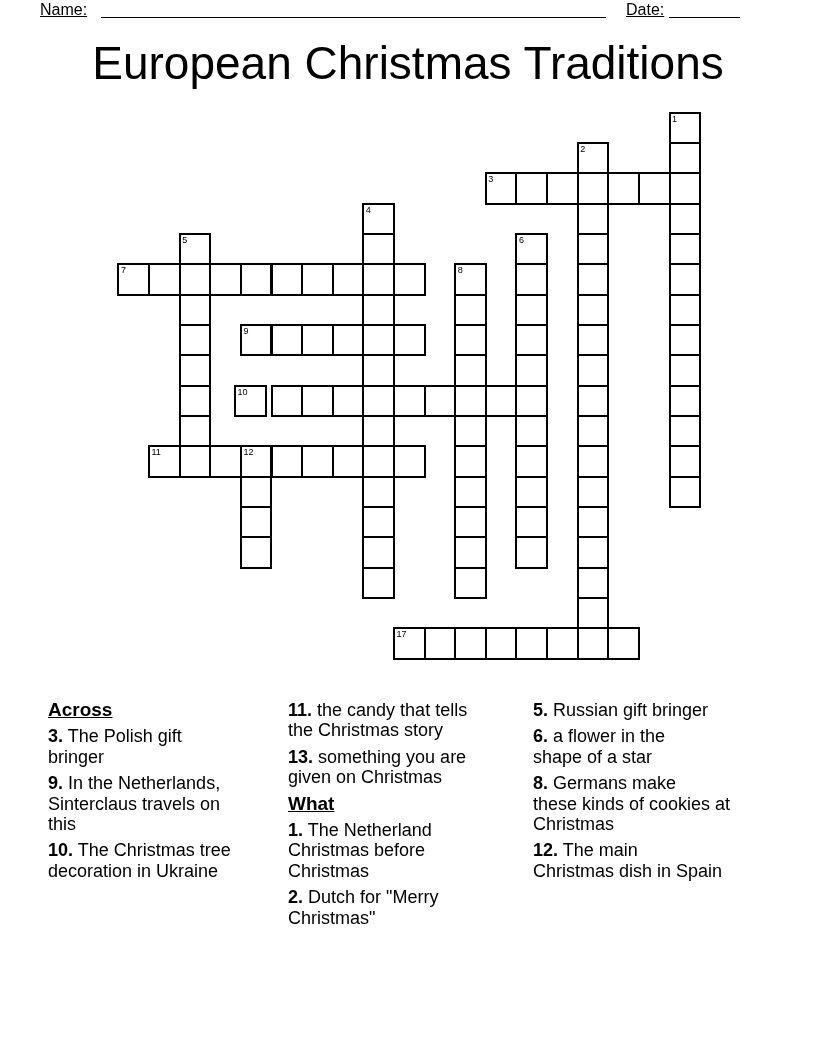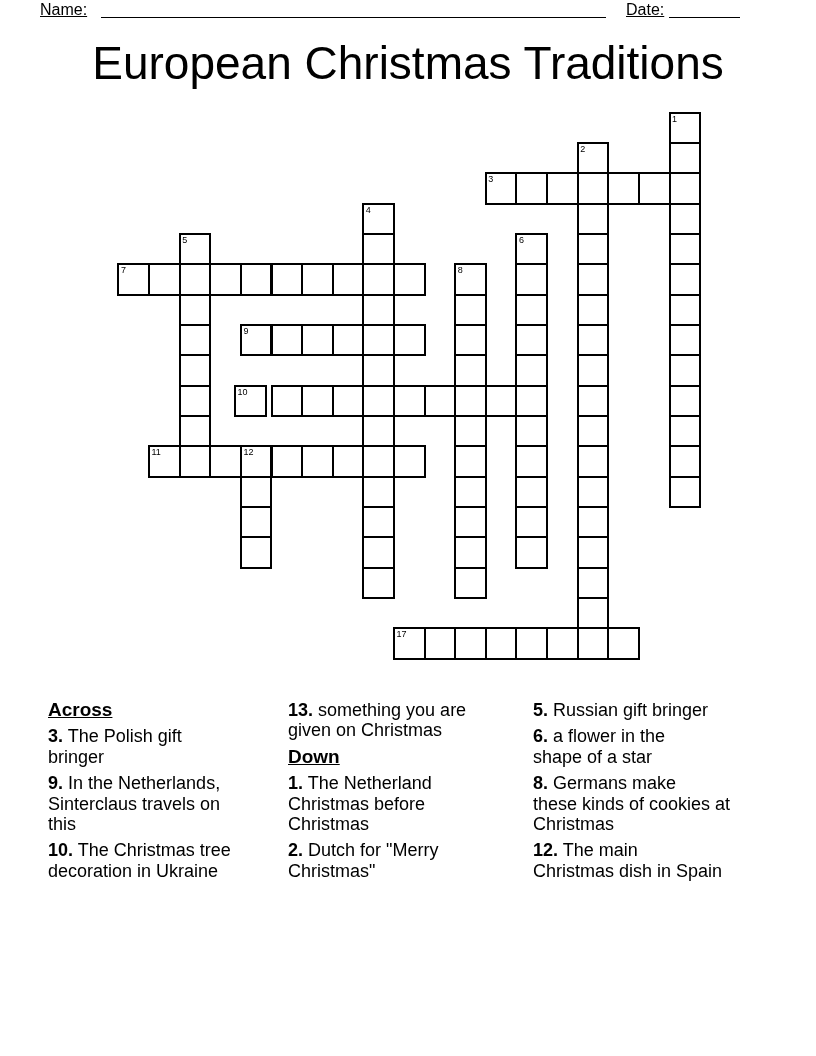--- a/index.html
+++ b/index.html
@@ -244,23 +244,25 @@
       <div class="clue-heading">Across</div>
       <div class="clue"><b>3.</b> <span>The Polish gift
 bringer</span></div>
       <div class="clue"><b>9.</b> <span>In the Netherlands,
 Sinterclaus travels on
 this</span></div>
       <div class="clue"><b>10.</b> <span>The Christmas tree
 decoration in Ukraine</span></div>
     </div>
   <div class="clue-col" style="left:288px; width:225px">
+      <div class="clue"><b>11.</b> <span>the candy that tells
+the Christmas story</span></div>
       <div class="clue"><b>13.</b> <span>something you are
 given on Christmas</span></div>
-      <div class="clue-heading">Down</div>
+      <div class="clue-heading">What</div>
       <div class="clue"><b>1.</b> <span>The Netherland
 Christmas before
 Christmas</span></div>
       <div class="clue"><b>2.</b> <span>Dutch for "Merry
 Christmas"</span></div>
     </div>
   <div class="clue-col" style="left:533px; width:250px">
       <div class="clue"><b>5.</b> <span>Russian gift bringer</span></div>
       <div class="clue"><b>6.</b> <span>a flower in the
 shape of a star</span></div>

